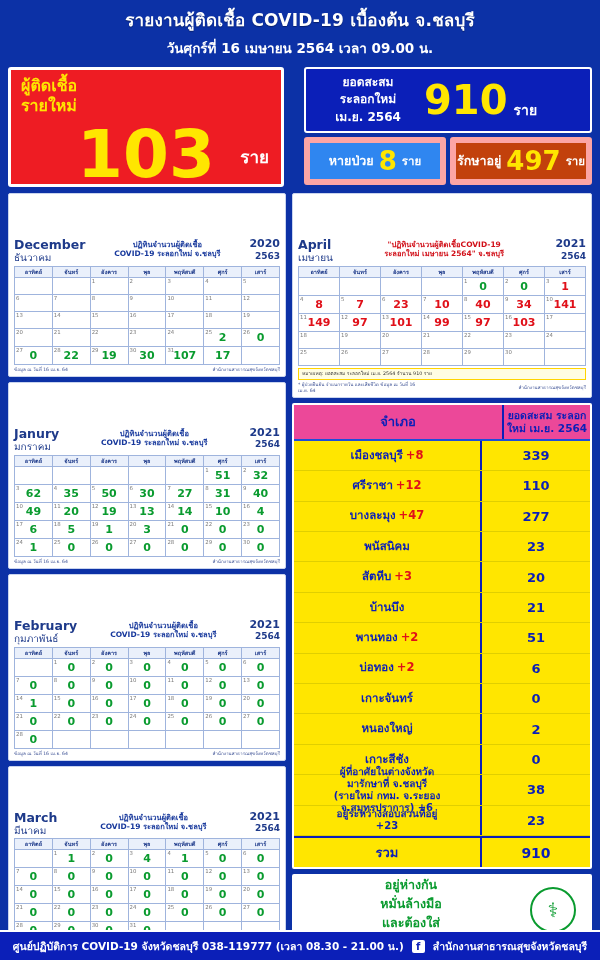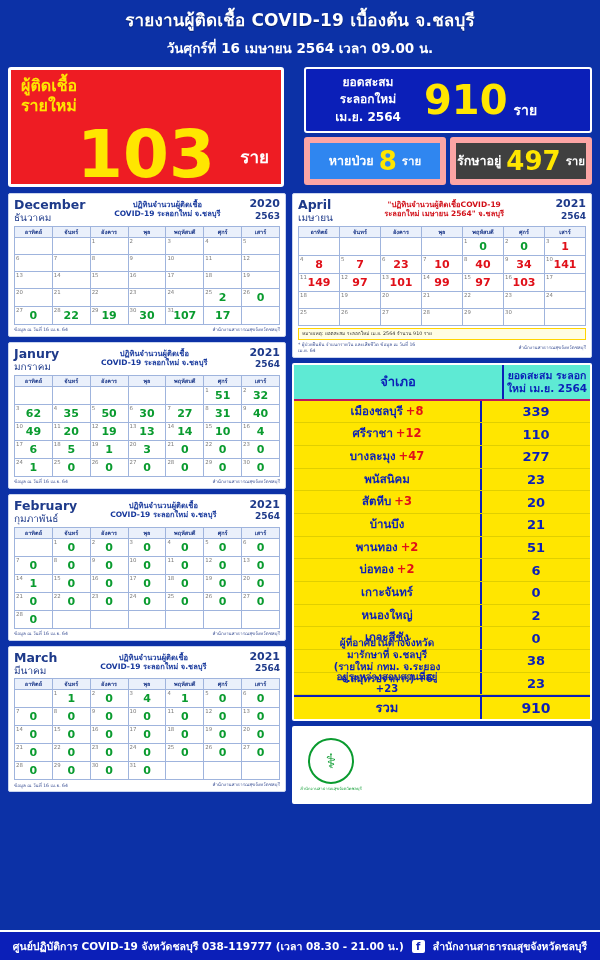--- a/index.html
+++ b/index.html
@@ -49,36 +49,36 @@
   .cum .cum-lbl { font-size:12px; font-weight:bold; line-height:1.45; text-align:center; width:108px; }
   .cum .cum-num { font-size:40px; font-weight:bold; color:#ffe600; margin-left:2px; }
   .cum .cum-unit { font-size:14px; font-weight:bold; margin-left:6px; align-self:flex-end; padding-bottom:10px;}
 
   .pair { display:flex; gap:4px; height:48px; }
   .pill {
     flex:1; border:6px solid #fca5a5; border-radius:3px; color:#ffffff;
     display:flex; align-items:center; justify-content:center; gap:5px;
   }
   .pill.recovered { background:#2f86f0; }
-  .pill.treating  { background:#404040; }
+  .pill.treating  { background:#c2410c; }
   .pill .p-lbl { font-size:12.5px; font-weight:bold; }
   .pill .p-num { font-size:26px; font-weight:bold; color:#ffe600; }
   .pill .p-unit{ font-size:11.5px; font-weight:bold; }
 
   
   .content { display:flex; gap:6px; padding:2px 8px 4px; }
   .col-left { width:278px; display:flex; flex-direction:column; gap:5px; }
   .col-right{ flex:1; display:flex; flex-direction:column; gap:5px; }
 
   
   .cal {
     background:#ffffff; border:1px solid #c9d4ee; border-radius:2px;
     padding:4px 5px 3px; position:relative;
   }
-  .cal-head { display:flex; align-items:flex-start; justify-content:space-between; }
+  .cal-head { display:flex; align-items:flex-start; justify-content:space-between;margin-top:40px; }
   .cal-month { color:#1e3a8a; font-weight:bold; font-size:12.5px; line-height:1.15; }
   .cal-month .th { font-size:10px; font-weight:normal; display:block; color:#1e3a8a; }
   .cal-title { flex:1; text-align:center; font-size:7.5px; color:#17389c; font-weight:bold; line-height:1.25; padding-top:2px;}
   .cal-title.red { color:#d10f18; }
   .cal-year { color:#1e3a8a; font-weight:bold; font-size:11px; text-align:right; line-height:1.15; }
   .cal-year .th { font-size:9px; display:block; font-weight:bold; }
 
   table.grid { width:100%; border-collapse:collapse; margin-top:2px; table-layout:fixed; }
   table.grid th {
     background:#eaf0fb; color:#1e3a8a; font-size:5.6px; font-weight:bold;
@@ -99,21 +99,21 @@
   .cal-foot .src  { font-size:4.6px; color:#3a4f93; text-align:right; line-height:1.3;}
 
   
   .legend-box { border:1px solid #ffd400; background:#fffde2; font-size:4.8px; color:#333; padding:2px 3px; margin-top:2px; line-height:1.3;}
 
   
   .dist {
     background:#ffe600; border:2px solid #ffffff; border-radius:2px;
     flex:1; display:flex; flex-direction:column; padding:0;
   }
-  .dist-head { display:flex; background:#5eead4; border-bottom:2px solid #be185d; }
+  .dist-head { display:flex; background:#ec4899; border-bottom:2px solid #1d4ed8; }
   .dist-head .h1c {
     flex:1; text-align:center; color:#0b1fb8; font-weight:bold; font-size:13px; padding:6px 0;
   }
   .dist-head .h2c {
     width:88px; text-align:center; color:#0b1fb8; font-weight:bold; font-size:10.5px;
     line-height:1.25; padding:4px 2px; border-left:2px solid #0b1fb8;
   }
   .dist-body { flex:1; display:flex; flex-direction:column; }
   .drow { display:flex; flex:1; border-bottom:1px solid #e0cf00; min-height:20px; }
   .drow:last-child { border-bottom:none; }
@@ -1169,20 +1169,26 @@
               <div class="dnum">23</div>
             </div>
             <div class="drow total">
               <div class="dname">รวม</div>
               <div class="dnum">910</div>
             </div>
           </div>
       </div>
 
       <div class="slogan">
+        <div class="txt">
+          <span>อยู่ห่างกัน</span><br>
+          <span>หมั่นล้างมือ</span><br>
+          <span>และต้องใส่</span><br>
+          <span>สเเกนไทยชนะ</span>
+        </div>
         <div class="logo">
           <div class="circ">⚕</div>
           <div class="cap">สำนักงานสาธารณสุขจังหวัดชลบุรี</div>
         </div>
       </div>
     </div>
   </div>
 
   <div class="footer">
     <span>ศูนย์ปฏิบัติการ COVID-19 จังหวัดชลบุรี 038-119777 (เวลา 08.30 - 21.00 น.)</span>

